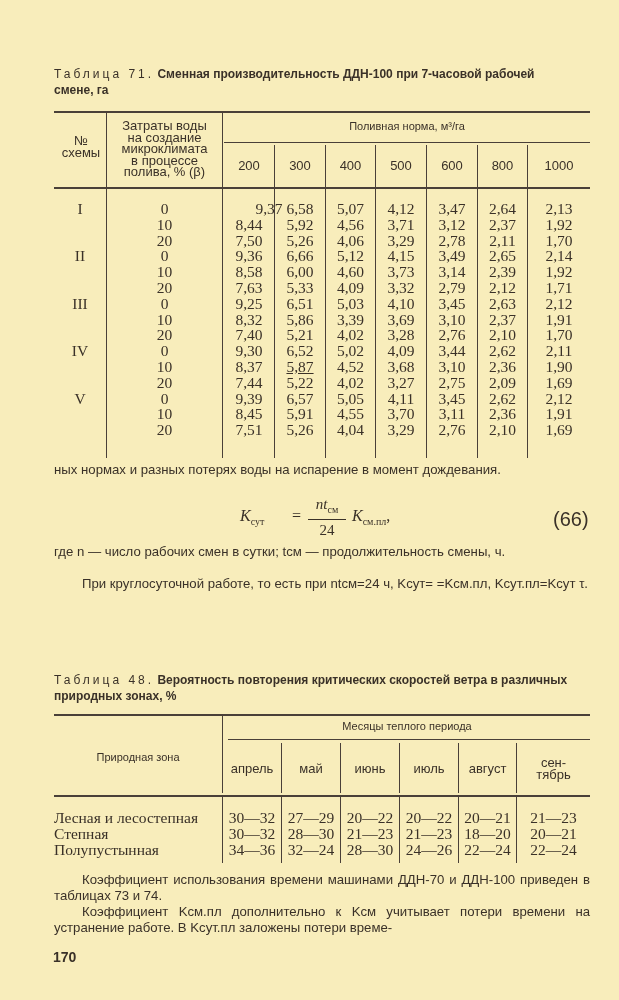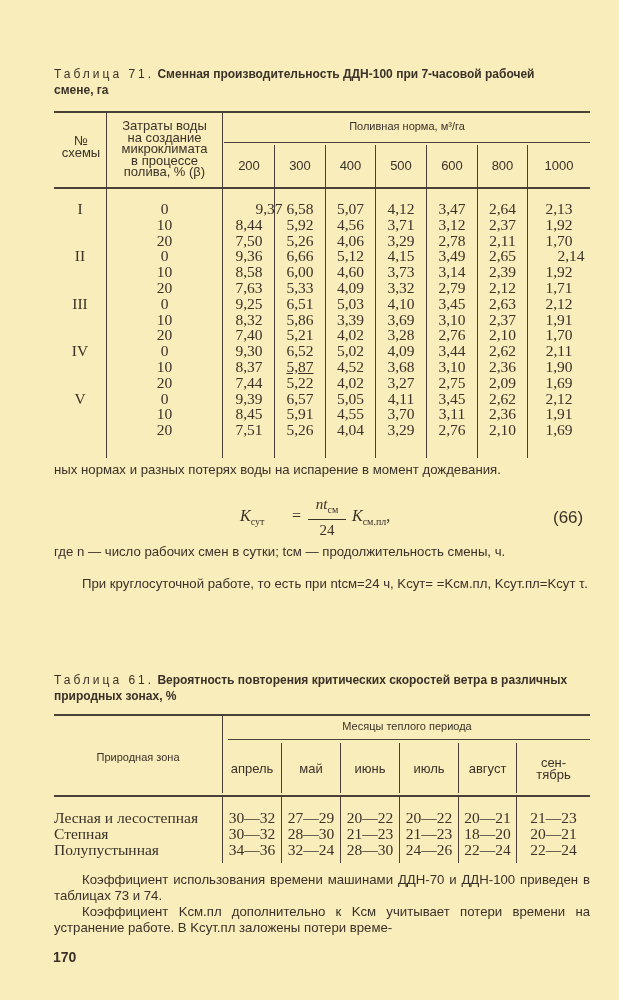--- a/index.html
+++ b/index.html
@@ -38,21 +38,21 @@
   .para .ind { display: inline-block; width: 28px; }
   .formula {
     position: absolute; top: 495px; left: 240px; height: 42px;
     font-family: "Liberation Serif", "DejaVu Serif", serif; font-size: 16px;
   }
   .formula i { font-style: italic; }
   .frac { position: absolute; left: 68px; top: 0; width: 38px; text-align: center; }
   .frac .num-top { display: block; border-bottom: 1px solid #3a3128; font-size: 15px; line-height: 18px; }
   .frac .den { display: block; font-size: 15px; line-height: 20px; }
   sub { font-size: 10px; }
-  .eqno { position: absolute; left: 553px; top: 508px; font-family: "Liberation Sans", sans-serif; font-size: 17px; }
+  .eqno { position: absolute; left: 553px; top: 508px; font-family: "Liberation Sans", sans-serif; font-size: 20px; }
   .pagenum {
     position: absolute; left: 53px; top: 949px;
     font-family: "Liberation Sans", "DejaVu Sans", sans-serif; font-weight: bold; font-size: 14px;
   }
   .t2row { position: absolute; font-size: 15.5px; line-height: 16px; font-family: "Liberation Serif", serif; }
 </style>
 </head>
 <body>
 
 <div class="page">
@@ -124,21 +124,21 @@
       <div class="cell num" style="left: 478px; width: 49px; top: 232.6px;">2,11</div>
       <div class="cell num" style="left: 528px; width: 62px; top: 232.6px;">1,70</div>
       <div class="cell num" style="left: 56px; width: 48px; top: 248.4px;">II</div>
       <div class="cell num" style="left: 107px; width: 115px; top: 248.4px;">0</div>
       <div class="cell num" style="left: 224px; width: 50px; top: 248.4px;">9,36</div>
       <div class="cell num" style="left: 275px; width: 50px; top: 248.4px;">6,66</div>
       <div class="cell num" style="left: 326px; width: 49px; top: 248.4px;">5,12</div>
       <div class="cell num" style="left: 376px; width: 50px; top: 248.4px;">4,15</div>
       <div class="cell num" style="left: 427px; width: 50px; top: 248.4px;">3,49</div>
       <div class="cell num" style="left: 478px; width: 49px; top: 248.4px;">2,65</div>
-      <div class="cell num" style="left: 540px; width: 62px; top: 248.4px;">2,14</div>
+      <div class="cell num" style="left: 528px; width: 62px; top: 248.4px;">2,14</div>
       <div class="cell num" style="left: 56px; width: 48px; top: 264.2px;"></div>
       <div class="cell num" style="left: 107px; width: 115px; top: 264.2px;">10</div>
       <div class="cell num" style="left: 224px; width: 50px; top: 264.2px;">8,58</div>
       <div class="cell num" style="left: 275px; width: 50px; top: 264.2px;">6,00</div>
       <div class="cell num" style="left: 326px; width: 49px; top: 264.2px;">4,60</div>
       <div class="cell num" style="left: 376px; width: 50px; top: 264.2px;">3,73</div>
       <div class="cell num" style="left: 427px; width: 50px; top: 264.2px;">3,14</div>
       <div class="cell num" style="left: 478px; width: 49px; top: 264.2px;">2,39</div>
       <div class="cell num" style="left: 528px; width: 62px; top: 264.2px;">1,92</div>
       <div class="cell num" style="left: 56px; width: 48px; top: 280px;"></div>
@@ -243,21 +243,21 @@
       <span class="den">24</span>
     </span>
     <span style="position:absolute; left:112px; top:12px; white-space:nowrap;"><i>K</i><sub>см.пл</sub><span>,</span></span>
   </div>
   <div class="eqno">(66)</div>
 
   <div class="para" style="top:544px;">где n — число рабочих смен в сутки; tсм — продолжительность смены, ч.</div>
   <div class="para" style="top:576px;"><span class="ind"></span><span>При круглосуточной работе, то есть при ntсм=24 ч, Kсут= =Kсм.пл, Kсут.пл=Kсут τ.</span></div>
 
   <div class="caption" style="top:672px;">
-    <span class="lbl">Таблица 61.</span>
+    <span class="lbl">Таблица 48.</span>
     <span>Вероятность повторения критических скоростей ветра в различных природных зонах, %</span>
   </div>
 
   <div class="hr-thick" style="left:54px; width:536px; top:714px;"></div>
   <div class="hr-thin" style="left:228px; width:362px; top:739px;"></div>
   <div class="hr-thick" style="left:54px; width:536px; top:795px;"></div>
   <div class="vr" style="left:222px; top:716px; height:77px;"></div>
   <div class="vr" style="left:281px; top:743px; height:50px;"></div>
   <div class="vr" style="left:340px; top:743px; height:50px;"></div>
   <div class="vr" style="left:399px; top:743px; height:50px;"></div>

